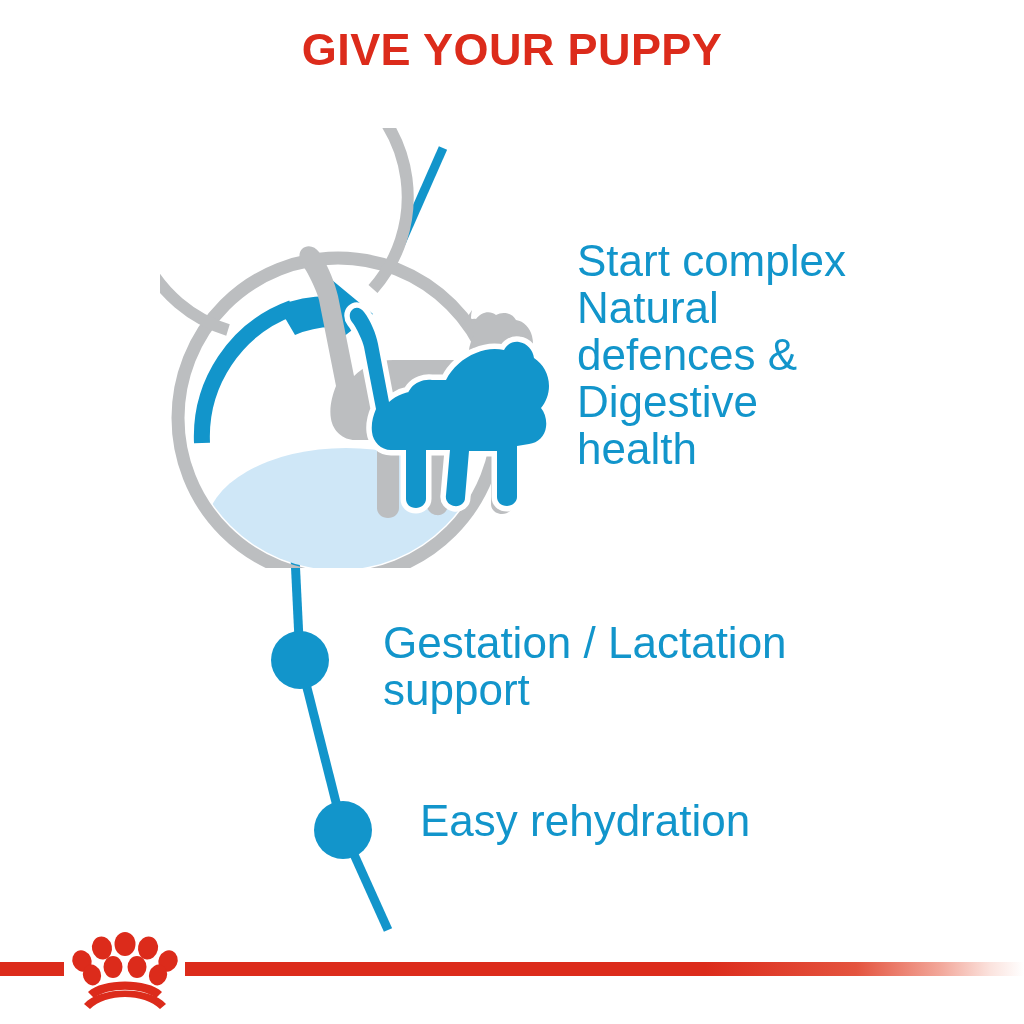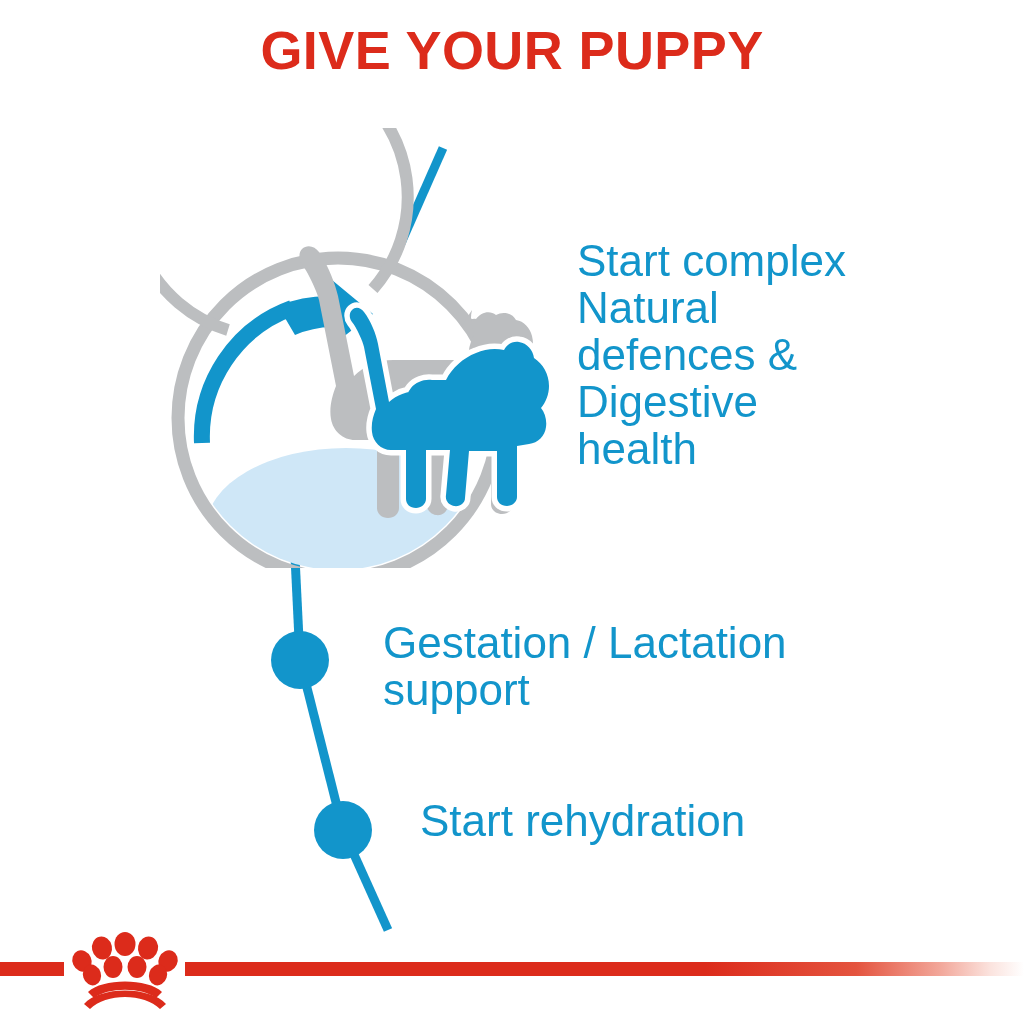--- a/index.html
+++ b/index.html
@@ -25,21 +25,21 @@
   
   .headline {
     position: absolute;
     left: 0;
     top: 27px;
     width: 1024px;
     text-align: center;
     color: #DC2B1B;
     font-family: "Liberation Sans", sans-serif;
     font-weight: bold;
-    font-size: 54px;
+    font-size: 45px;
     line-height: 46px;
     letter-spacing: 0.4px;
     text-transform: uppercase;
   }
   .headline .hl-line { display: block; white-space: nowrap; }
 
   
   #illustration {
     position: absolute;
     left: 160px;
@@ -235,21 +235,21 @@
     <span>Digestive</span>
     <span>health</span>
   </div>
 
   <div class="benefit" id="benefit-2">
     <span>Gestation / Lactation</span>
     <span>support</span>
   </div>
 
   <div class="benefit" id="benefit-3">
-    <span>Start rehydration</span>
+    <span>Easy rehydration</span>
   </div>
 
   <div id="brandbar">
     <div id="rule-left"></div>
     <div id="rule-right"></div>
     <svg id="crown" viewBox="0 0 122 80">
       <g fill="#DC2B1B">
 
         <ellipse cx="61" cy="14" rx="10.5" ry="12"></ellipse>
         <ellipse cx="38" cy="18" rx="10" ry="11.5" transform="rotate(-12 38 18)"></ellipse>

